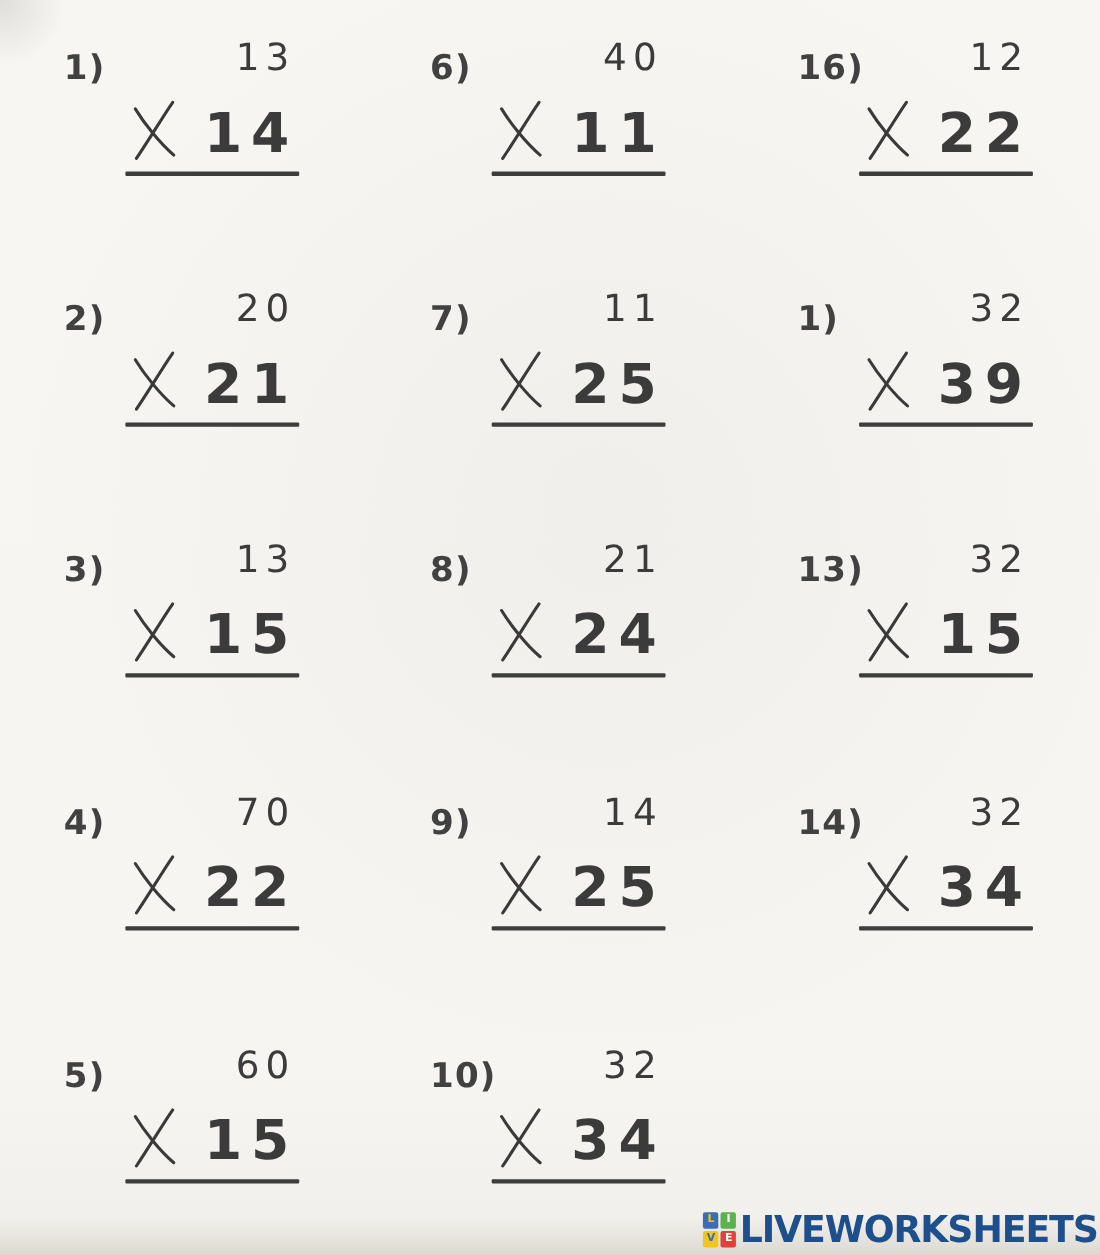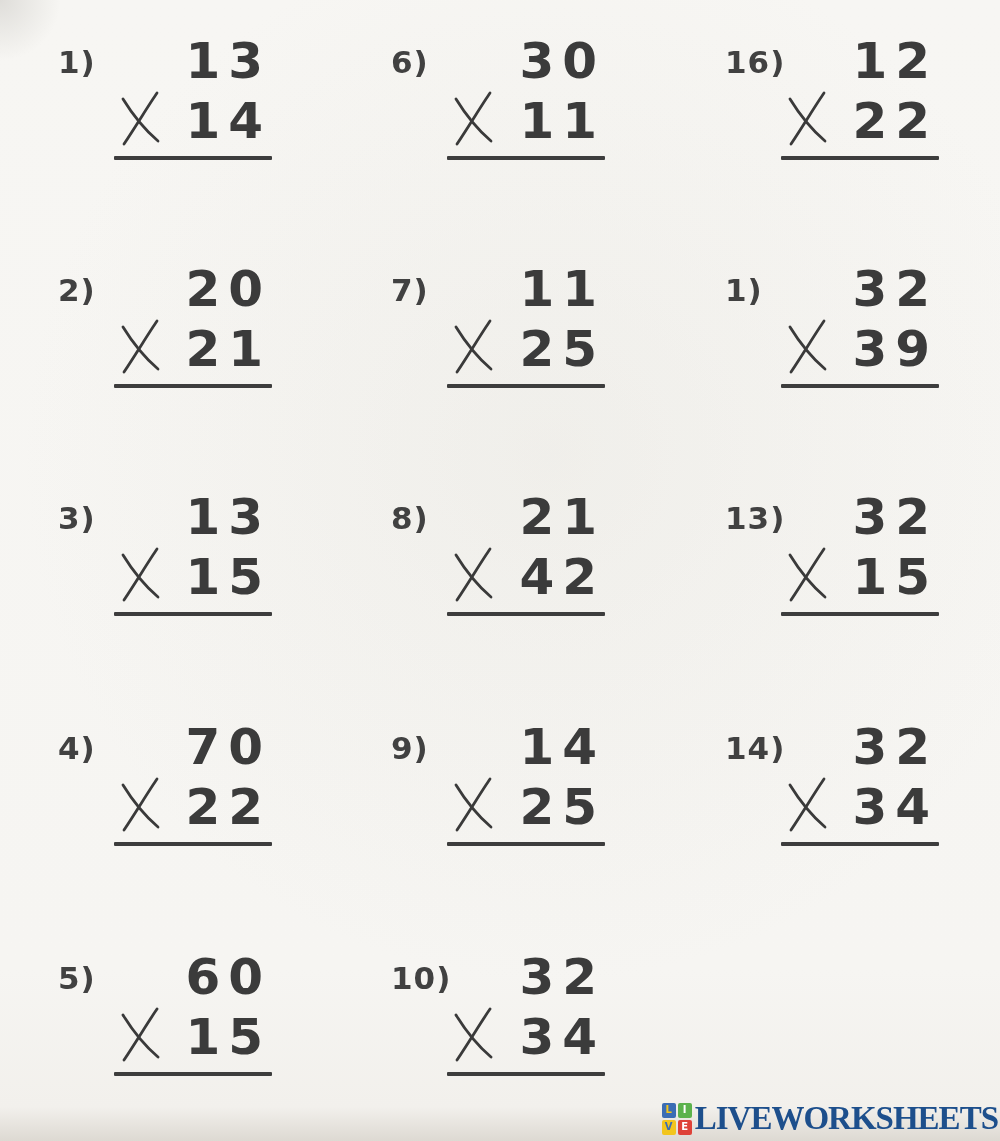--- a/index.html
+++ b/index.html
@@ -40,23 +40,23 @@
     top: 16px;
     font-size: 31px;
     font-weight: bold;
     letter-spacing: 1px;
     color: #414141;
   }
   .p-top {
     position: absolute;
     right: 70px;
     top: 8px;
-    font-size: 50px;
+    font-size: 34px;
     line-height: 1;
-    font-weight: bold;
+    font-weight: normal;
     letter-spacing: 0.16em;
     margin-right: -0.16em;
     color: #3b3b3b;
   }
   .p-xrow-num {
     position: absolute;
     right: 70px;
     top: 68px;
     font-size: 50px;
     line-height: 1;
@@ -190,21 +190,21 @@
           <path d="M7 9 C 15 22, 29 40, 42 51" stroke="#3a3a3a" stroke-width="2.8" stroke-linecap="round"></path>
         </svg>
         <div class="p-xrow-num">15</div>
         <div class="p-line"></div>
       </div>
     </div>
 
     <div class="problem row-1">
       <div class="p-inner">
         <div class="p-label">6)</div>
-        <div class="p-top">30</div>
+        <div class="p-top">40</div>
         <svg class="p-x" viewBox="0 0 48 58" fill="none" xmlns="http://www.w3.org/2000/svg">
           <path d="M41 3 C 34 13, 20 36, 8 54" stroke="#3a3a3a" stroke-width="2.8" stroke-linecap="round"></path>
           <path d="M7 9 C 15 22, 29 40, 42 51" stroke="#3a3a3a" stroke-width="2.8" stroke-linecap="round"></path>
         </svg>
         <div class="p-xrow-num">11</div>
         <div class="p-line"></div>
       </div>
     </div>
 
     <div class="problem row-2">
@@ -221,21 +221,21 @@
     </div>
 
     <div class="problem row-3">
       <div class="p-inner">
         <div class="p-label">8)</div>
         <div class="p-top">21</div>
         <svg class="p-x" viewBox="0 0 48 58" fill="none" xmlns="http://www.w3.org/2000/svg">
           <path d="M41 3 C 34 13, 20 36, 8 54" stroke="#3a3a3a" stroke-width="2.8" stroke-linecap="round"></path>
           <path d="M7 9 C 15 22, 29 40, 42 51" stroke="#3a3a3a" stroke-width="2.8" stroke-linecap="round"></path>
         </svg>
-        <div class="p-xrow-num">42</div>
+        <div class="p-xrow-num">24</div>
         <div class="p-line"></div>
       </div>
     </div>
 
     <div class="problem row-4">
       <div class="p-inner">
         <div class="p-label">9)</div>
         <div class="p-top">14</div>
         <svg class="p-x" viewBox="0 0 48 58" fill="none" xmlns="http://www.w3.org/2000/svg">
           <path d="M41 3 C 34 13, 20 36, 8 54" stroke="#3a3a3a" stroke-width="2.8" stroke-linecap="round"></path>
@@ -313,16 +313,16 @@
 
   </div>
 
   <div class="logo">
     <div class="logo-tiles">
         <div class="logo-tile" style="background: rgb(59, 109, 180); color: rgb(242, 197, 29);">L</div>
         <div class="logo-tile" style="background: rgb(92, 178, 76); color: rgb(255, 255, 255);">I</div>
         <div class="logo-tile" style="background: rgb(242, 197, 29); color: rgb(59, 109, 180);">V</div>
         <div class="logo-tile" style="background: rgb(222, 66, 56); color: rgb(255, 255, 255);">E</div>
       </div>
-    <div class="logo-text" style="color: rgb(29, 79, 140); font-family: Liberation Serif, serif;">LIVEWORKSHEETS</div>
+    <div class="logo-text" style="color: rgb(29, 79, 140);">LIVEWORKSHEETS</div>
   </div>
 
 </div>
 
 </body></html>

